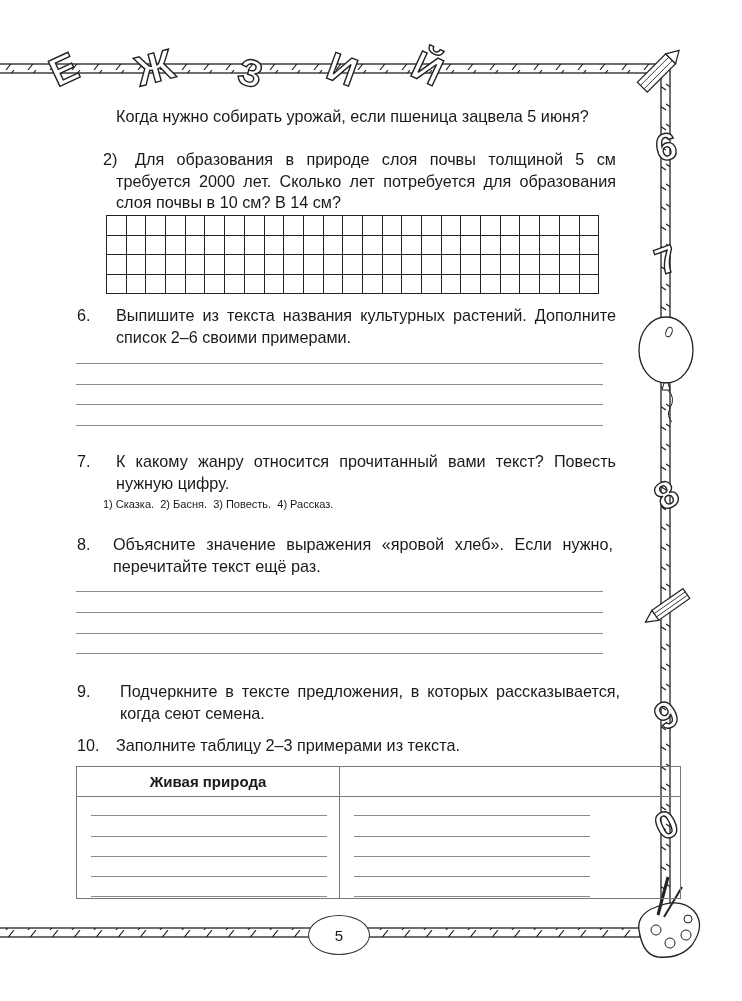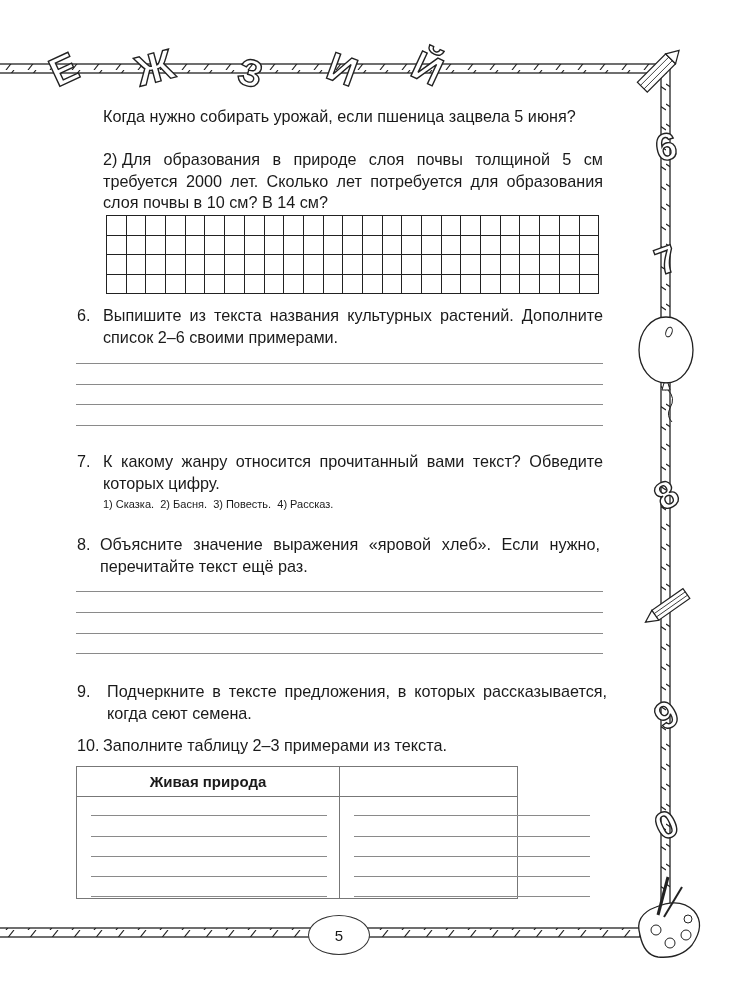--- a/index.html
+++ b/index.html
@@ -1,25 +1,25 @@
 <!DOCTYPE html>
 <html><head>
 <meta charset="utf-8">
 <style>
   html, body { margin:0; padding:0; background:#fff; }
   body { width:742px; height:1001px; position:relative; overflow:hidden;
          font-family:"Liberation Sans", sans-serif; color:#1a1a1a; }
   .abs { position:absolute; }
-  .para { position:absolute; font-size:16.2px; line-height:21.5px; text-align:justify; text-align-last:left; }
+  .para { position:absolute; font-size:16.2px; line-height:21.5px; text-align:justify; text-align-last:left;margin-left:13px; }
   .num { position:absolute; font-size:16.2px; line-height:21.5px; }
   .wline { position:absolute; height:0; border-top:1.6px solid #8a8a8a; }
   svg { position:absolute; overflow:visible; }
   .grid { position:absolute; left:106px; top:215px; border-collapse:collapse; }
   .grid td { width:18.7px; height:18.6px; border:1.3px solid #222; padding:0; }
-  .tbl { position:absolute; left:76px; top:766px; width:442px; height:133px; border:1.3px solid #777; box-sizing:border-box; }
+  .tbl { position:absolute; left:76px; top:766px; width:605px; height:133px; border:1.3px solid #777; box-sizing:border-box; }
   .tbl .hdr { position:absolute; top:0; height:29px; font-weight:bold; font-size:15px; line-height:29px; text-align:center; }
   .tbl .vdiv { position:absolute; left:262px; top:0; bottom:0; border-left:1.3px solid #777; }
   .tbl .hdiv { position:absolute; left:0; right:0; top:29px; border-top:1.3px solid #777; }
   .page-num { position:absolute; left:308px; top:915px; width:62px; height:40px; border:1.3px solid #333; border-radius:50%; background:#fff;
               text-align:center; line-height:40px; font-size:15px; box-sizing:border-box; }
 </style>
 </head>
 <body>
 
 <svg width="742" height="1001" style="left:0;top:0;">
@@ -225,21 +225,21 @@
 </table>
 
 <div class="num" style="left:77px;top:305px;">6.</div>
 <div class="para" style="left:103px;top:305px;width:500px;">Выпишите из текста названия культурных растений. Дополните список 2–6 своими примерами.</div>
 <div class="wline" style="left:76px;top:363px;width:527px;"></div>
 <div class="wline" style="left:76px;top:384px;width:527px;"></div>
 <div class="wline" style="left:76px;top:404px;width:527px;"></div>
 <div class="wline" style="left:76px;top:425px;width:527px;"></div>
 
 <div class="num" style="left:77px;top:451px;">7.</div>
-<div class="para" style="left:103px;top:451px;width:500px;">К какому жанру относится прочитанный вами текст? Обведите которых цифру.</div>
+<div class="para" style="left:103px;top:451px;width:500px;">К какому жанру относится прочитанный вами текст? Повесть нужную цифру.</div>
 <div class="abs" style="left:103px;top:494px;font-size:11px;line-height:21.5px;">
   <span>1) Сказка.</span>&nbsp;
   <span>2) Басня.</span>&nbsp;
   <span>3) Повесть.</span>&nbsp;
   <span>4) Рассказ.</span>
 </div>
 
 <div class="num" style="left:77px;top:534px;">8.</div>
 <div class="para" style="left:100px;top:534px;width:500px;">Объясните значение выражения «яровой хлеб». Если нужно, перечитайте текст ещё раз.</div>
 <div class="wline" style="left:76px;top:591px;width:527px;"></div>

